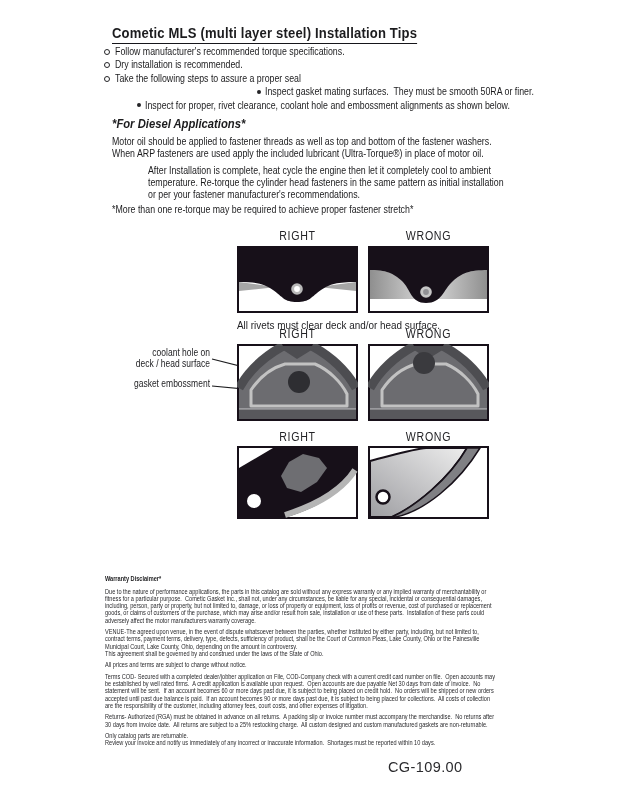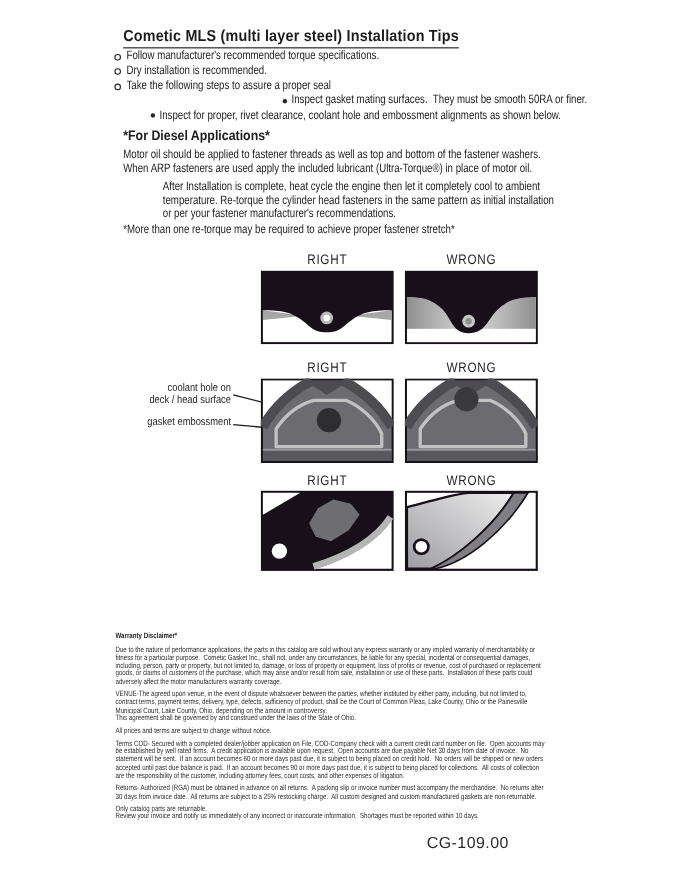--- a/index.html
+++ b/index.html
@@ -67,21 +67,21 @@
     <div class="brow sub">
       <span class="bullet-d"></span>
       <span class="bul-txt cond">Inspect gasket mating surfaces.  They must be smooth 50RA or finer.</span>
     </div>
     <div class="brow sub">
       <span class="bullet-d"></span>
       <span class="bul-txt cond">Inspect for proper, rivet clearance, coolant hole and embossment alignments as shown below.</span>
     </div>
   </div>
 
-  <div class="abs" style="left:112px; top:114px;">
+  <div class="abs" style="left:112px; top:114px;font-style:italic;">
     <span class="heading cond9">*For Diesel Applications*</span>
   </div>
   <div class="abs" style="left:112px; top:135px;">
     <span class="body-txt cond">Motor oil should be applied to fastener threads as well as top and bottom of the fastener washers.
 When ARP fasteners are used apply the included lubricant (Ultra-Torque®) in place of motor oil.</span>
   </div>
   <div class="abs" style="left:112px; top:164px;margin-left:36px;">
     <span class="body-txt cond">After Installation is complete, heat cycle the engine then let it completely cool to ambient
 temperature. Re-torque the cylinder head fasteners in the same pattern as initial installation
 or per your fastener manufacturer's recommendations.</span>
@@ -111,20 +111,23 @@
       </linearGradient>
     </defs>
     <rect x="1" y="1" width="119" height="65" fill="#ffffff" stroke="#171019" stroke-width="2"></rect>
     <rect x="2" y="24" width="117" height="29" fill="url(#g-wedge)"></rect>
     <rect x="2" y="53" width="117" height="12" fill="#ffffff"></rect>
     <path d="M1,1 H120 V24 C101,24 94,27 85,35 C75,44 74,57 58,57 C43,57 43,44 34,35 C25,27 19,24 1,24 Z" fill="#171019"></path>
     <circle cx="58" cy="46" r="5.8" fill="#c6c6c6"></circle>
     <circle cx="58" cy="46" r="2.9" fill="#909094"></circle>
   </svg>
 
+  <div class="abs" style="left:237px; top:315px;">
+    <span class="cap cond9">All rivets must clear deck and/or head surface.</span>
+  </div>
 
   <div class="abs hdr" style="left:237px; top:327px;">RIGHT</div>
   <div class="abs hdr" style="left:368px; top:327px;">WRONG</div>
 
   <div class="abs lbl" style="left:80px; top:347px;">coolant hole on
 deck / head surface</div>
   <div class="abs lbl" style="left:80px; top:378px;">gasket embossment</div>
 
   <svg class="abs" style="left:200px; top:345px;" width="110" height="52" viewBox="0 0 110 52">
     <line x1="12" y1="14" x2="99" y2="36" stroke="#1c1c1e" stroke-width="1.2"></line>

